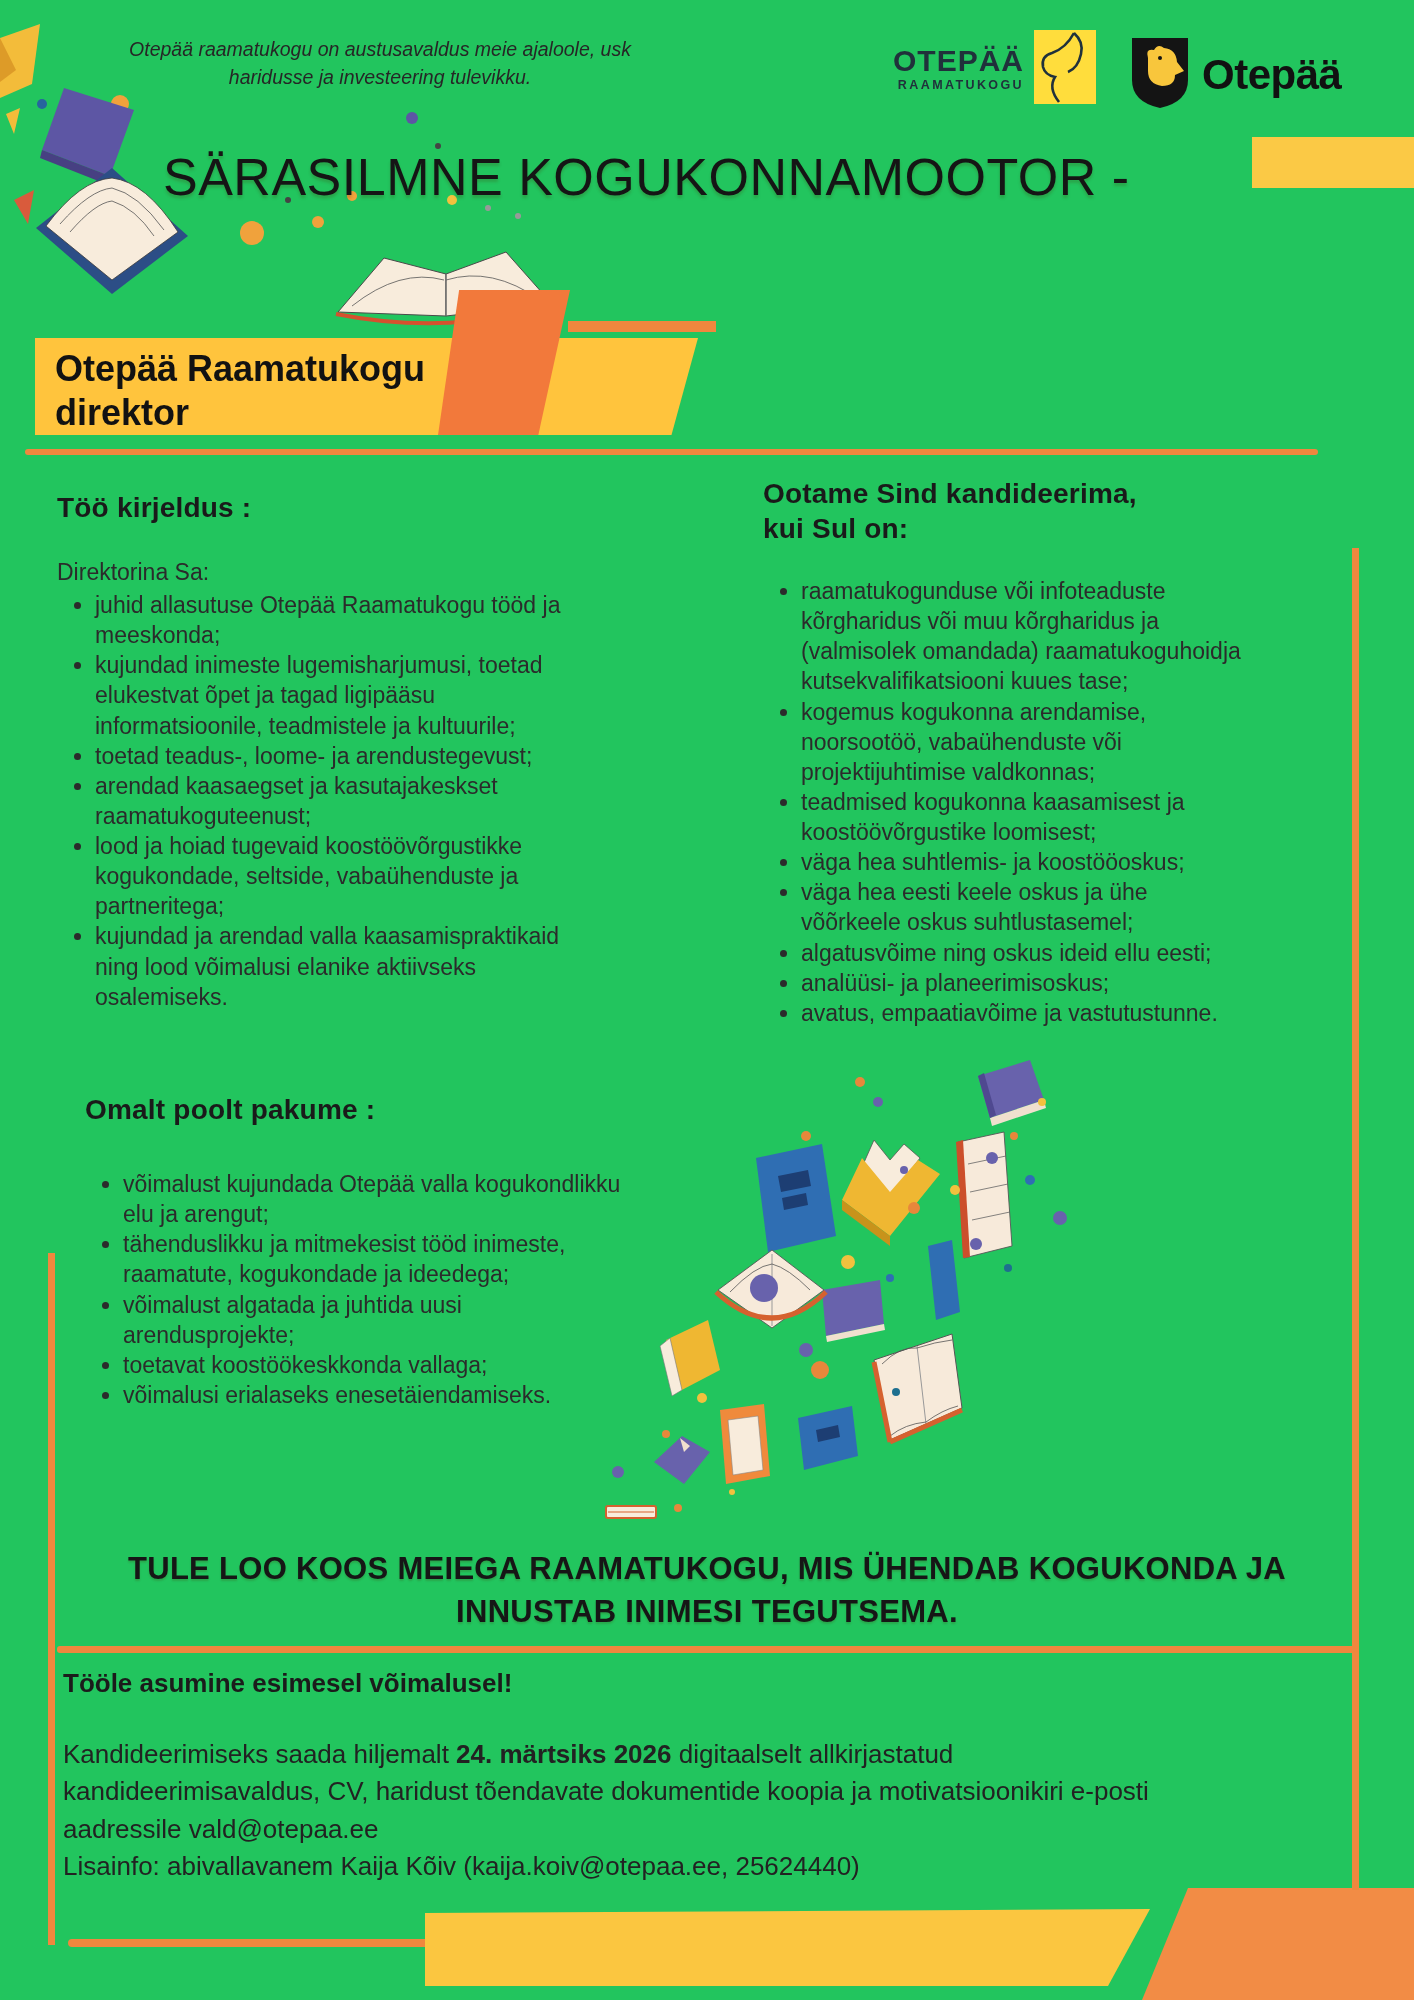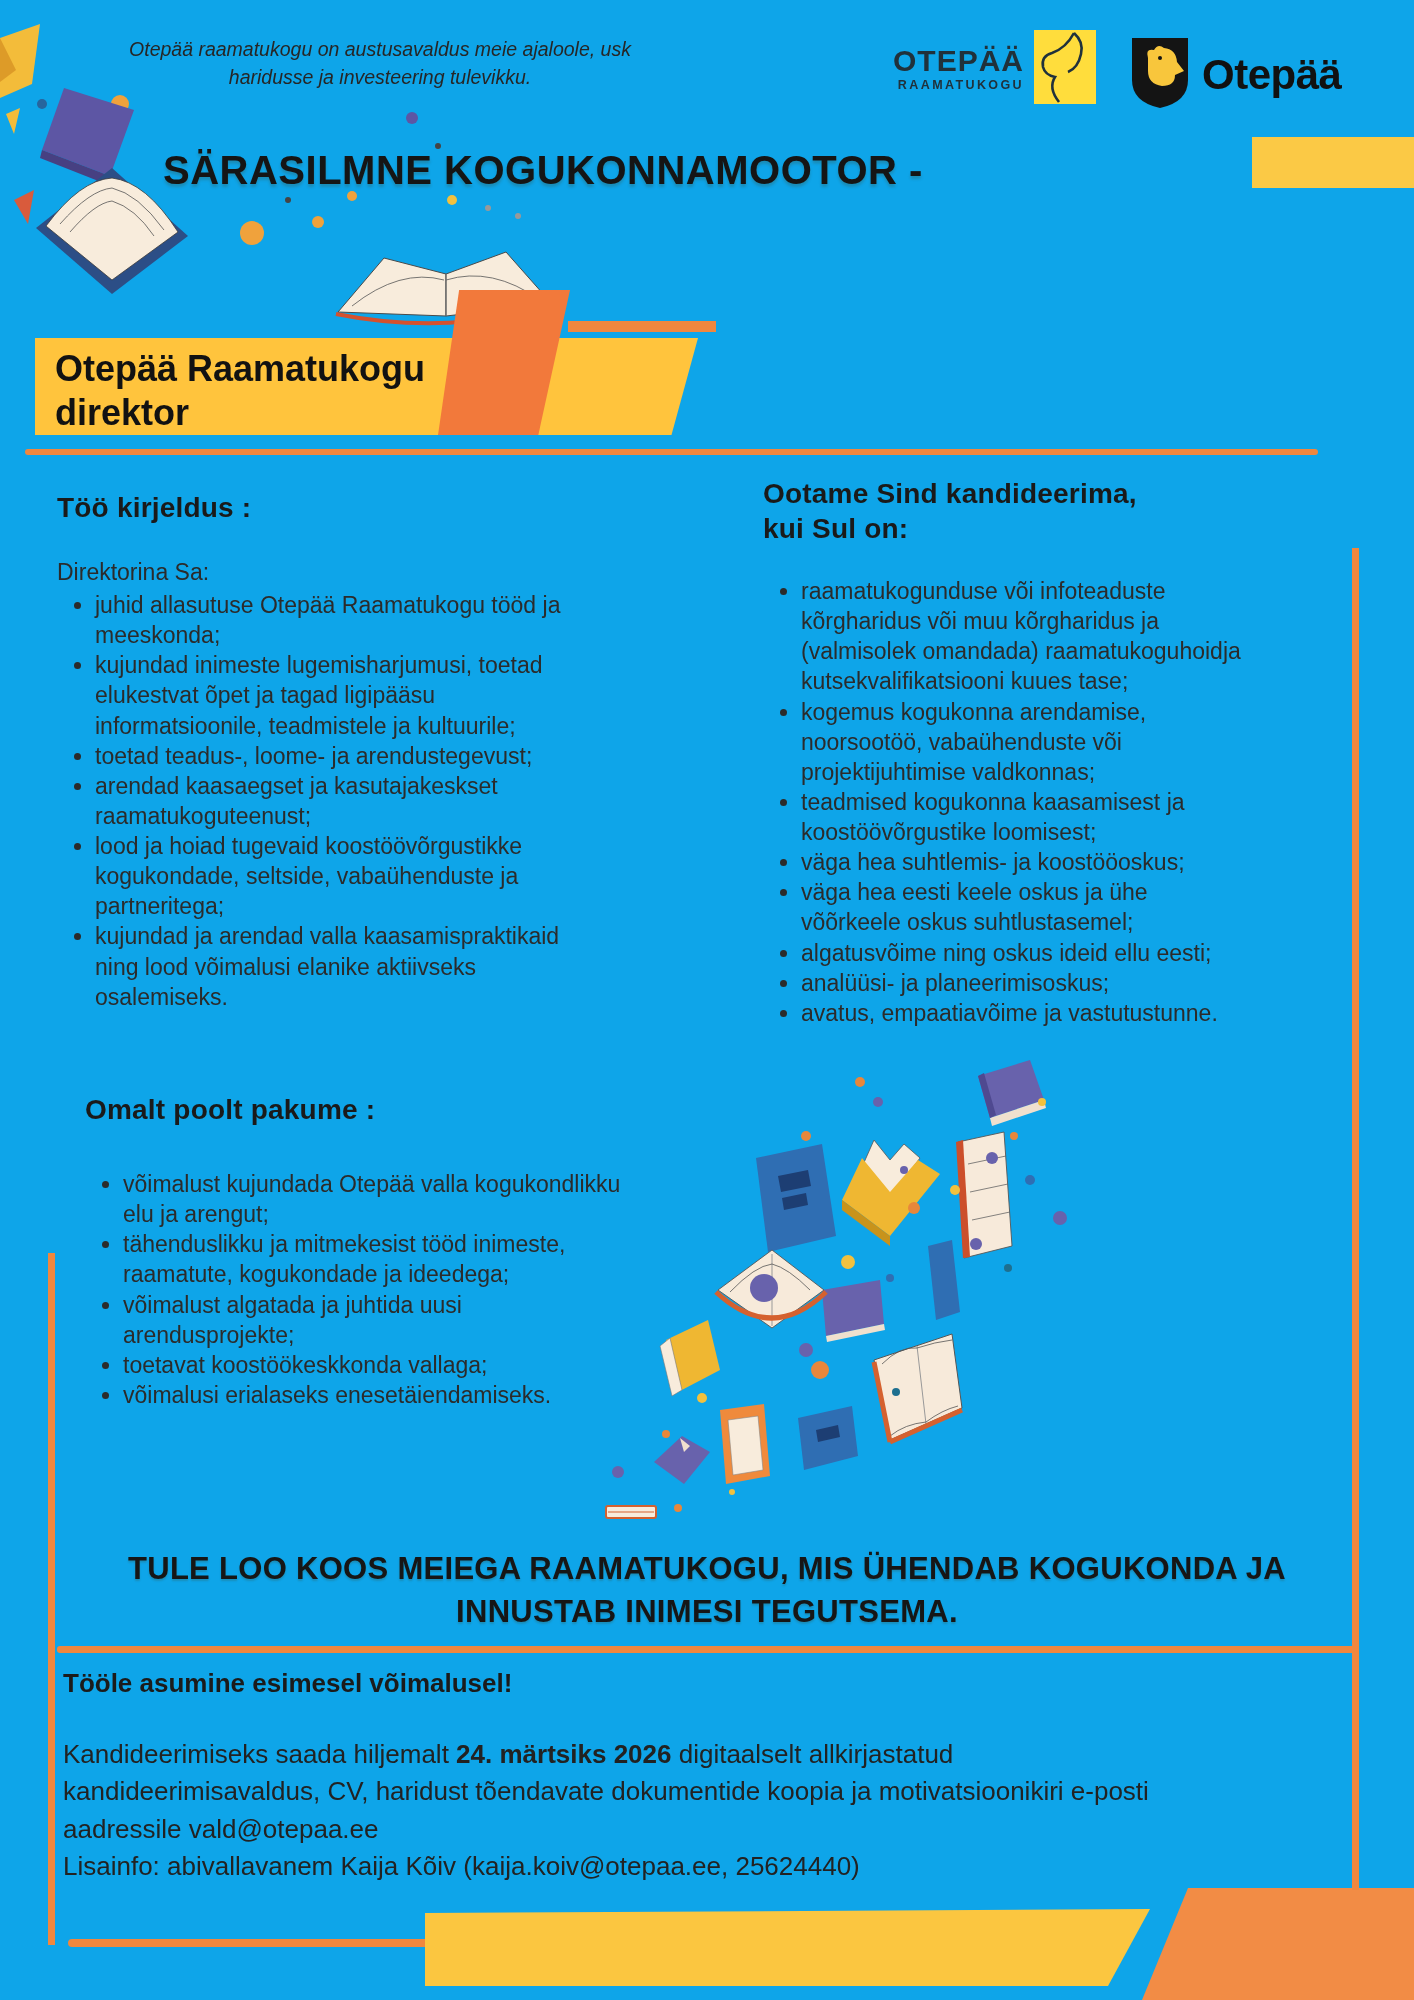--- a/index.html
+++ b/index.html
@@ -1,35 +1,35 @@
 <!DOCTYPE html>
 <html><head>
 <meta charset="utf-8">
 <style>
   html,body{margin:0;padding:0;background:#FAF1CE;}
   .poster{
-    position:relative;width:1414px;height:2000px;background:#0ea5e9;
+    position:relative;width:1414px;height:2000px;background:#22c55e;
     overflow:hidden;font-family:"Liberation Sans",sans-serif;color:#222;
   }
   .abs{position:absolute;}
   
   .quote{
     left:85px;top:36px;width:590px;text-align:center;font-style:italic;
     font-size:19.5px;line-height:1.42;color:#262626;font-weight:500;z-index:3;
   }
   .logo-lib{left:893px;top:30px;display:flex;align-items:center;gap:10px;z-index:3;}
   .logo-lib .txt{text-align:right;color:#20313B;line-height:1;}
   .logo-lib .t1{font-size:30px;font-weight:bold;letter-spacing:1px;}
   .logo-lib .t2{font-size:12.5px;font-weight:bold;letter-spacing:2.4px;margin-top:3px;}
   .logo-muni{left:1130px;top:36px;display:flex;align-items:center;gap:12px;z-index:3;}
   .logo-muni .name{font-size:42px;font-weight:bold;color:#111;letter-spacing:-0.5px;}
   .deco-rect-tr{left:1252px;top:137px;width:162px;height:51px;background:#FBC945;z-index:1;}
   
   .headline{
-    left:163px;top:147px;font-size:40px;font-weight:bold;line-height:1.16;
+    left:163px;top:147px;font-size:52px;font-weight:normal;line-height:1.16;
     letter-spacing:0.5px;color:#151515;z-index:3;
     text-shadow:0 3px 3px rgba(70,50,0,0.22);white-space:nowrap;
   }
   
   .banner-band{left:35px;top:338px;width:663px;height:97px;background:#FFC43D;
     clip-path:polygon(0 0,100% 0,96% 100%,0 100%);z-index:1;}
   .banner-orange{left:438px;top:290px;width:132px;height:145px;background:#F2793B;
     clip-path:polygon(16% 0,100% 0,76% 100%,0 100%);z-index:2;}
   .banner-bar{left:568px;top:321px;width:148px;height:11px;background:#F0873E;z-index:2;}
   .banner-text{left:55px;top:347px;width:490px;font-size:36px;

